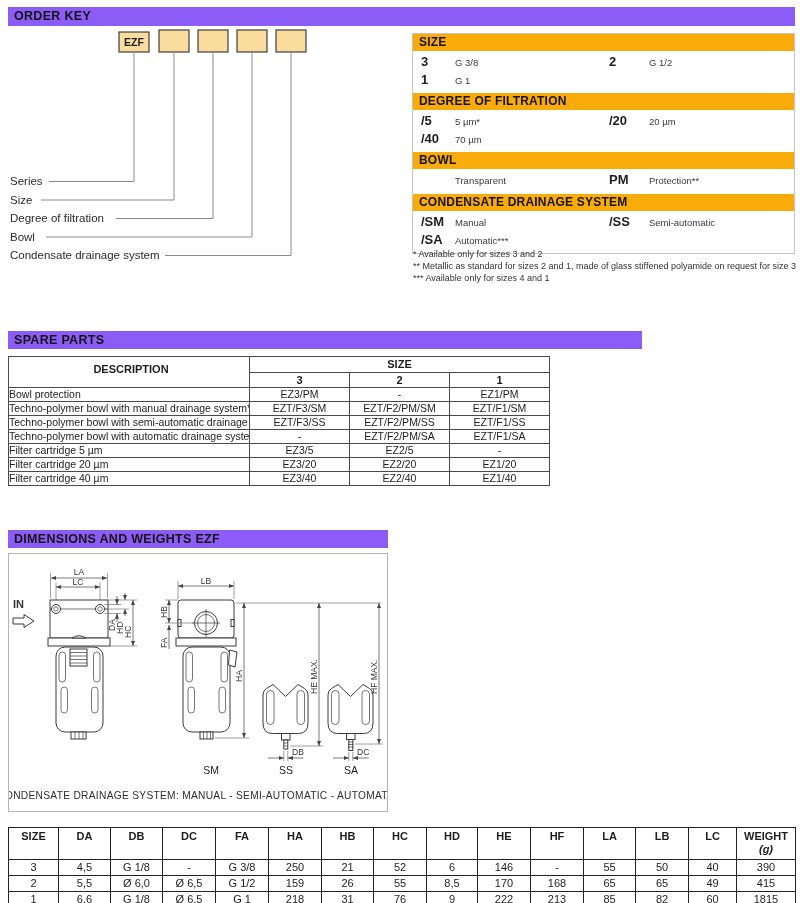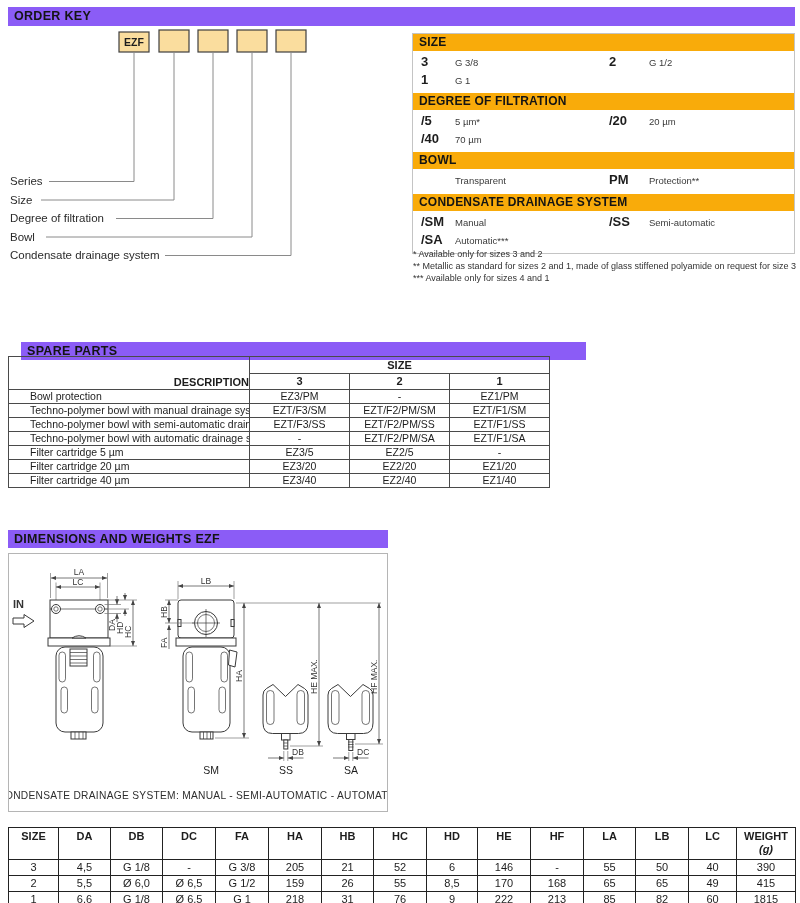--- a/index.html
+++ b/index.html
@@ -28,22 +28,22 @@
   .fnotes { position:absolute; left:413px; top:248px; font-size:9px; line-height:12px; color:#333; width:386px; white-space:nowrap; }
   
   .sp-table { position:absolute; left:8px; top:356px; width:541px; border-collapse:collapse; table-layout:fixed; }
   .sp-table th, .sp-table td {
     border:1px solid #4a4a4a; font-size:10.5px; color:#1d1d1d;
     text-align:center; padding:0; height:13px; line-height:13px; overflow:hidden; white-space:nowrap;
   }
   .sp-table th { font-weight:bold; font-size:11px; }
   .sp-table .h1 { height:16px; }
   .sp-table .h2 th { height:14px; }
-  .sp-table th.desc { text-align:right; vertical-align:top; padding:19px 0 0 4px; }
-  .sp-table td.desc { text-align:left; padding-left:21px; }
+  .sp-table th.desc { text-align:center; vertical-align:top; padding:6px 0 0 4px; }
+  .sp-table td.desc { text-align:left; padding-left:0; }
   .sp-fnote { position:absolute; left:9px; top:481px; font-size:10px; color:#333; }
   
   .figbox {
     position:absolute; left:8px; top:553px; width:380px; height:259px;
     border:1px solid #b5b5b5; box-sizing:border-box; background:#fff;
   }
   
   .dim-table { position:absolute; left:8px; top:827px; width:787px; border-collapse:collapse; table-layout:fixed; }
   .dim-table th, .dim-table td {
     border:1px solid #222; font-size:11px; color:#1d1d1d; text-align:center;
@@ -163,21 +163,21 @@
       </div>
     </div>
   </div>
 
   <div class="fnotes">
     <div>* Available only for sizes 3 and 2</div>
     <div>** Metallic as standard for sizes 2 and 1, made of glass stiffened polyamide on request for size 3</div>
     <div>*** Available only for sizes 4 and 1</div>
   </div>
 
-  <div class="bar" style="left:21px; top:331px; width:565px; height:18px;margin-top:11px;">
+  <div class="bar" style="left:8px; top:331px; width:634px; height:18px;">
     <span>SPARE PARTS</span>
   </div>
 
   <table class="sp-table">
     <colgroup>
         <col style="width:241px">
         <col style="width:100px">
         <col style="width:100px">
         <col style="width:100px">
       </colgroup>
@@ -425,21 +425,21 @@
         </th>
       </tr>
     </thead>
     <tbody>
       <tr>
         <td>3</td>
         <td>4,5</td>
         <td>G 1/8</td>
         <td>-</td>
         <td>G 3/8</td>
-        <td>205</td>
+        <td>250</td>
         <td>21</td>
         <td>52</td>
         <td>6</td>
         <td>146</td>
         <td>-</td>
         <td>55</td>
         <td>50</td>
         <td>40</td>
         <td>390</td>
       </tr>

